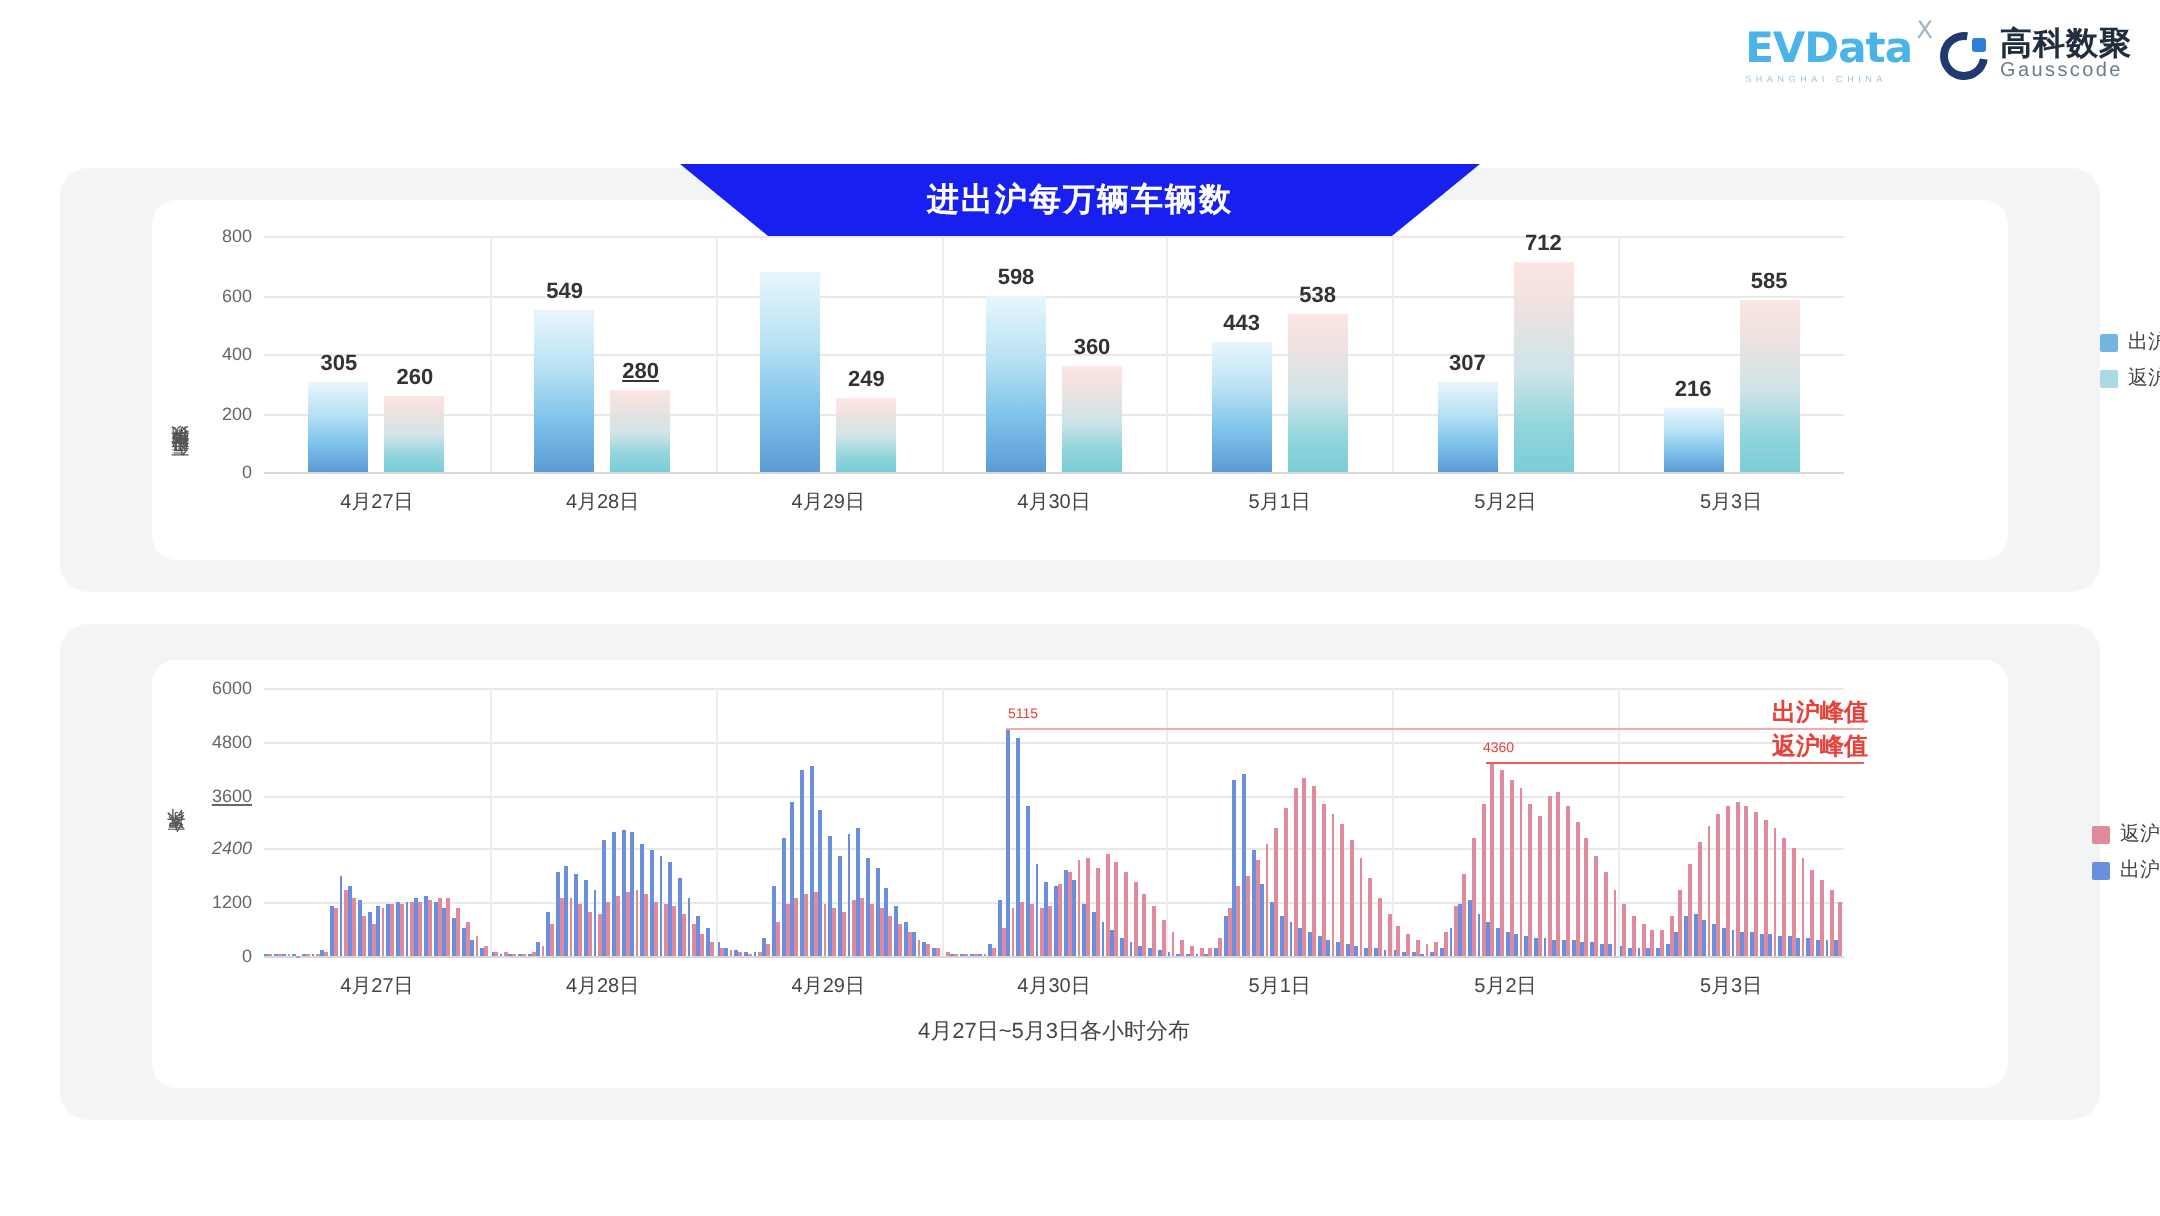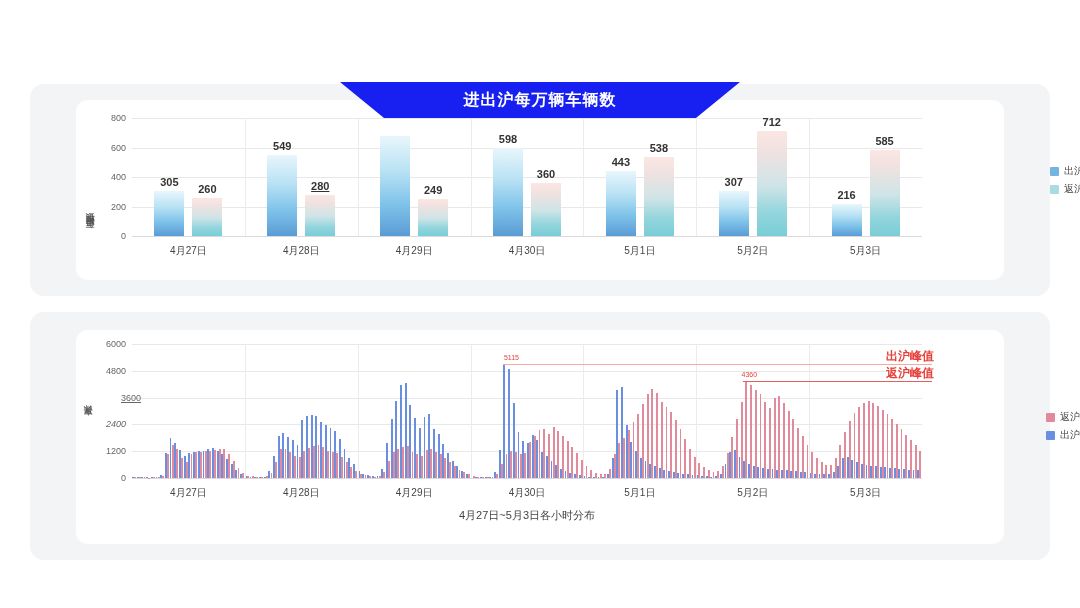--- a/index.html
+++ b/index.html
@@ -93,20 +93,43 @@
   .peakline { position:absolute; height:1px; }
   .peaktext { position:absolute; font-size:12px; font-weight:700; color:#e8403a; white-space:nowrap; }
   .peaknum { position:absolute; font-size:7px; color:#e8403a; transform:translateX(-50%); white-space:nowrap; }
   .xcaption { position:absolute; font-size:11px; color:#444; text-align:center; white-space:nowrap; }
 </style>
 </head>
 <body>
 
 <div class="page">
 
+  <div class="header">
+    <div class="logos">
+
+      <div class="evdata">
+        <div class="evdata-main">
+          <span class="ev">EVData</span><span class="x">X</span>
+        </div>
+        <div class="evdata-sub">SHANGHAI CHINA</div>
+      </div>
+
+      <div class="gauss">
+        <div class="gauss-mark">
+          <div class="ring"></div>
+            <div class="dot"></div>
+        </div>
+        <div class="gauss-text">
+          <div class="gauss-cn">高科数聚</div>
+          <div class="gauss-en">Gausscode</div>
+        </div>
+      </div>
+
+    </div>
+  </div>
 
   <div class="banner" id="banner-1">
     <span>进出沪每万辆车辆数</span>
   </div>
 
   <div class="panel" id="panel-1">
     <div class="card" id="card-1">
       <div class="chart" id="chart1" style="left: 0px; top: 0px; width: 900px; height: 180px;">
           <div class="ylabel" style="left: 8px; top: 24px; height: 112px;">每万辆出行车辆数</div>
           <div class="axisline" style="left: 56px; top: 136px; width: 790px;"></div>
@@ -179,21 +202,21 @@
     <div class="card" id="card-2">
       <div class="chart" id="chart2" style="left: 0px; top: 0px; width: 900px; height: 214px;">
           <div class="ylabel" style="left: 6px; top: 44px; height: 50px;">车次累计</div>
           <div class="axisline" style="left: 56px; top: 148px; width: 790px;"></div>
           <div class="ytick" style="left: 16px; top: 148px;">0</div>
           <div class="gridline" style="left: 56px; top: 121.2px; width: 790px;"></div>
           <div class="ytick" style="left: 16px; top: 121.2px;">1200</div>
           <div class="gridline" style="left: 56px; top: 94.4px; width: 790px;"></div>
           <div class="ytick" style="left: 16px; top: 94.4px; font-style: italic;">2400</div>
           <div class="gridline" style="left: 56px; top: 67.6px; width: 790px;"></div>
-          <div class="ytick" style="left: 31px; top: 67.6px; text-decoration: underline;">3600</div>
+          <div class="ytick" style="left: 16px; top: 67.6px; text-decoration: underline;">3600</div>
           <div class="gridline" style="left: 56px; top: 40.8px; width: 790px;"></div>
           <div class="ytick" style="left: 16px; top: 40.8px;">4800</div>
           <div class="gridline" style="left: 56px; top: 14px; width: 790px;"></div>
           <div class="ytick" style="left: 16px; top: 14px;">6000</div>
           <div class="hbar b" style="left: 56px; top: 146.66px; width: 1.88095px; height: 1.34px; bottom: auto;"></div>
           <div class="hbar p" style="left: 58.131px; top: 146.883px; width: 1.88095px; height: 1.11667px; bottom: auto;"></div>
           <div class="hbar b" style="left: 60.7024px; top: 147.107px; width: 1.88095px; height: 0.893333px; bottom: auto;"></div>
           <div class="hbar p" style="left: 62.8333px; top: 147.33px; width: 1.88095px; height: 0.67px; bottom: auto;"></div>
           <div class="hbar b" style="left: 65.4048px; top: 147.33px; width: 1.88095px; height: 0.67px; bottom: auto;"></div>
           <div class="hbar p" style="left: 67.5357px; top: 147.442px; width: 1.88095px; height: 0.558333px; bottom: auto;"></div>

